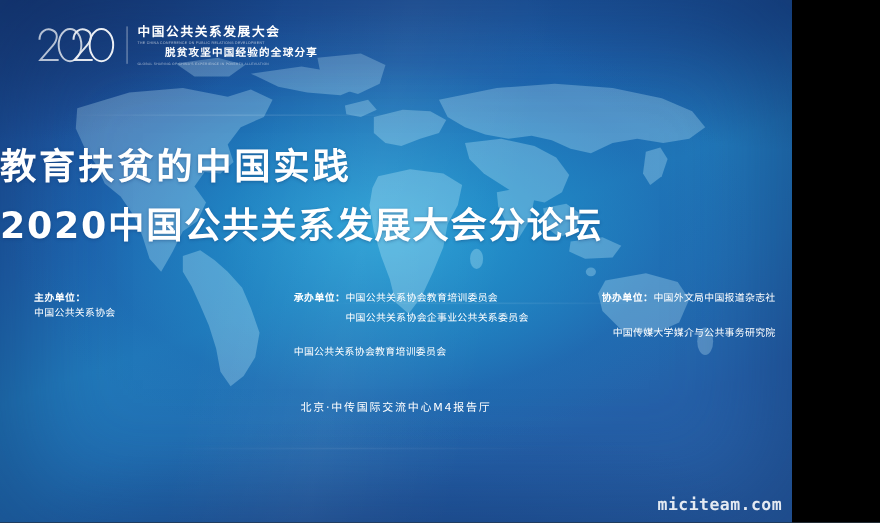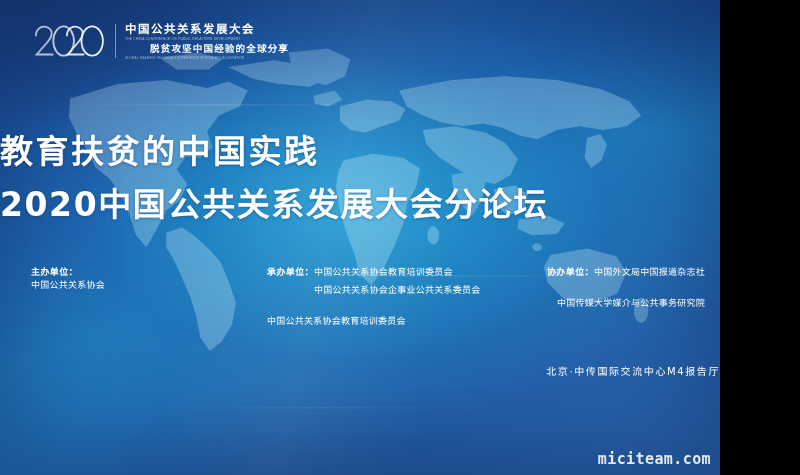--- a/index.html
+++ b/index.html
@@ -231,21 +231,20 @@
     line-height: 1.5;
     font-family: "DejaVu Sans", "Liberation Sans", sans-serif;
   }
   .venue-line {
     font-size: 10px;
     color: #ffffff;
     letter-spacing: 1.6px;
     line-height: 1.5;
     margin-top: 7px;
     font-family: "DejaVu Sans", "Liberation Sans", sans-serif;
-    text-align: right;
   }
 
   
   .watermark {
     position: absolute;
     right: 9px;
     bottom: 7px;
     font-family: "DejaVu Sans Mono", "Liberation Mono", monospace;
     font-size: 15px;
     font-weight: bold;

